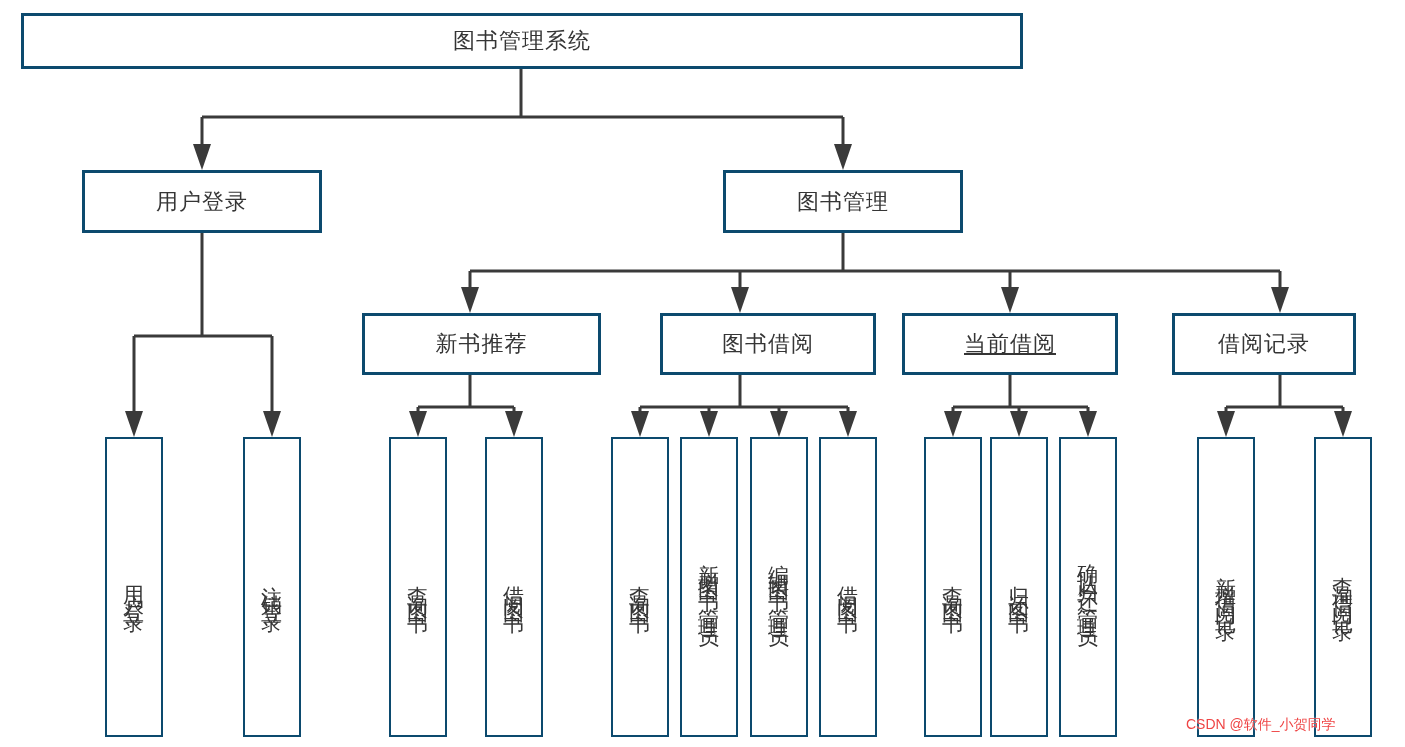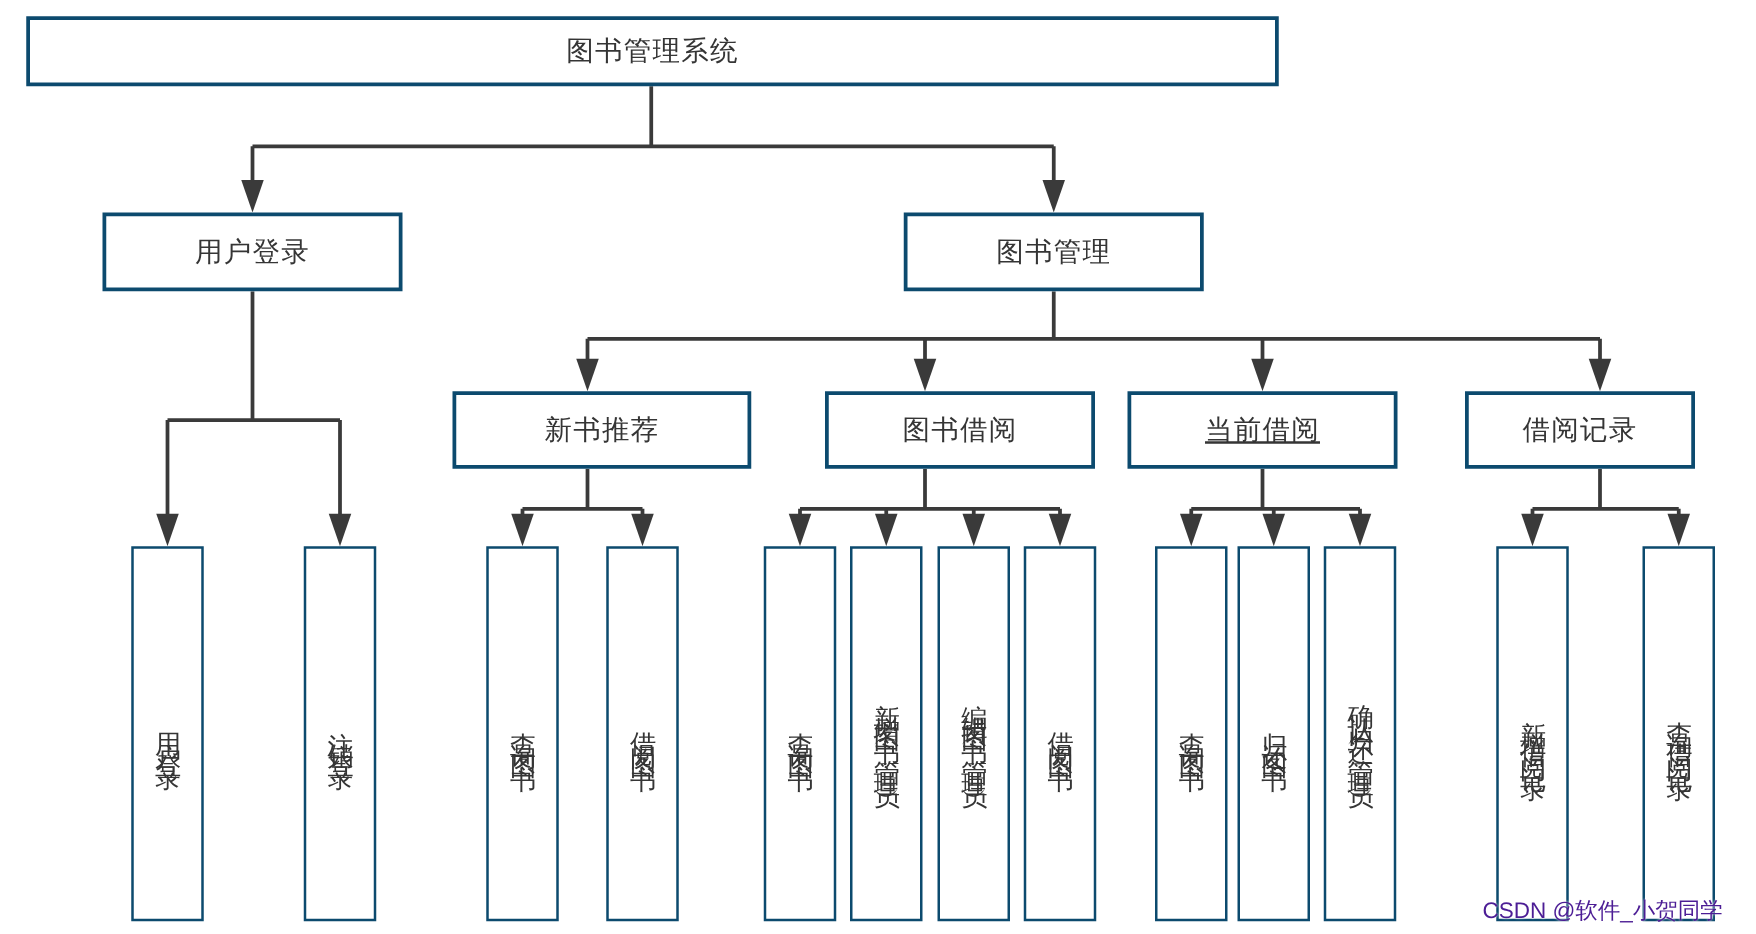--- a/index.html
+++ b/index.html
@@ -15,21 +15,21 @@
     display:flex;align-items:center;justify-content:center;
     color:#353535;font-size:22px;letter-spacing:1px;
   }
   .leaf{border-width:2.5px;}
   .leaf .vtext{
     writing-mode:vertical-rl;text-orientation:mixed;
     font-size:21px;letter-spacing:9px;line-height:1;white-space:nowrap;
   }
   .wm{
     position:absolute;left:1186px;top:716px;z-index:5;
-    color:#4c1d95;font-size:18px;white-space:nowrap;
+    color:#ef4444;font-size:14px;white-space:nowrap;
     text-shadow:0 0 2px #ffffff;
   }
 </style>
 </head>
 <body>
 
 <div class="stage">
 
   <svg class="connectors" viewBox="0 0 1405 747" xmlns="http://www.w3.org/2000/svg">
     <path d="

